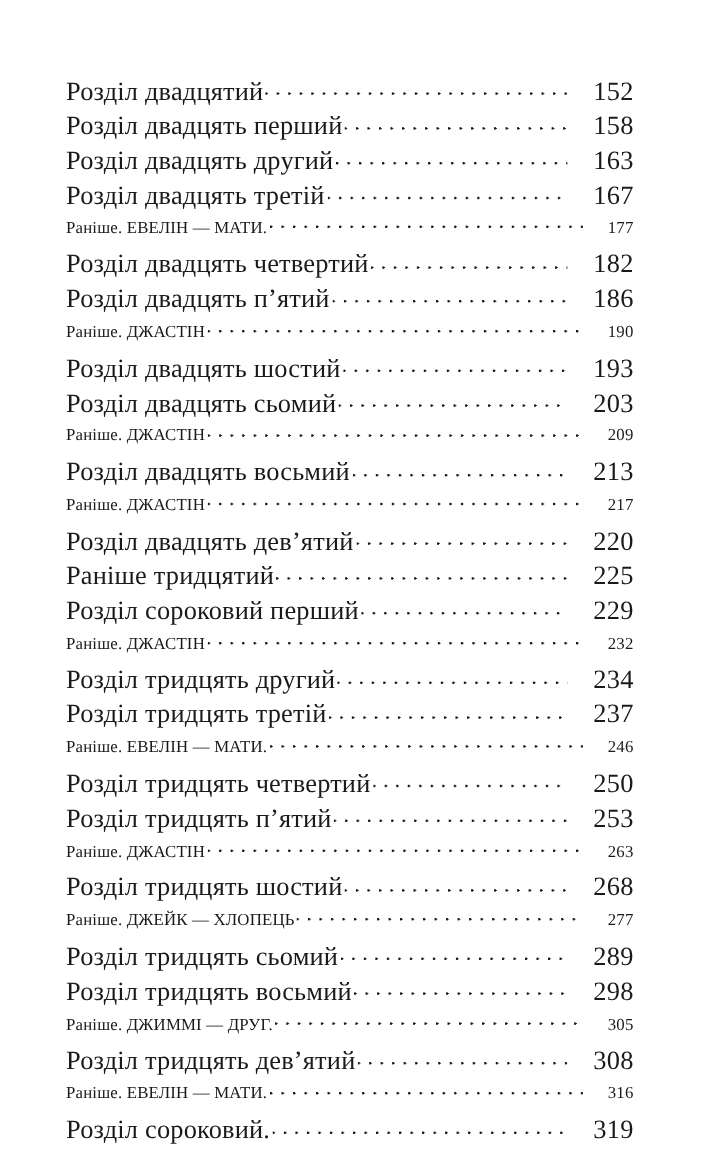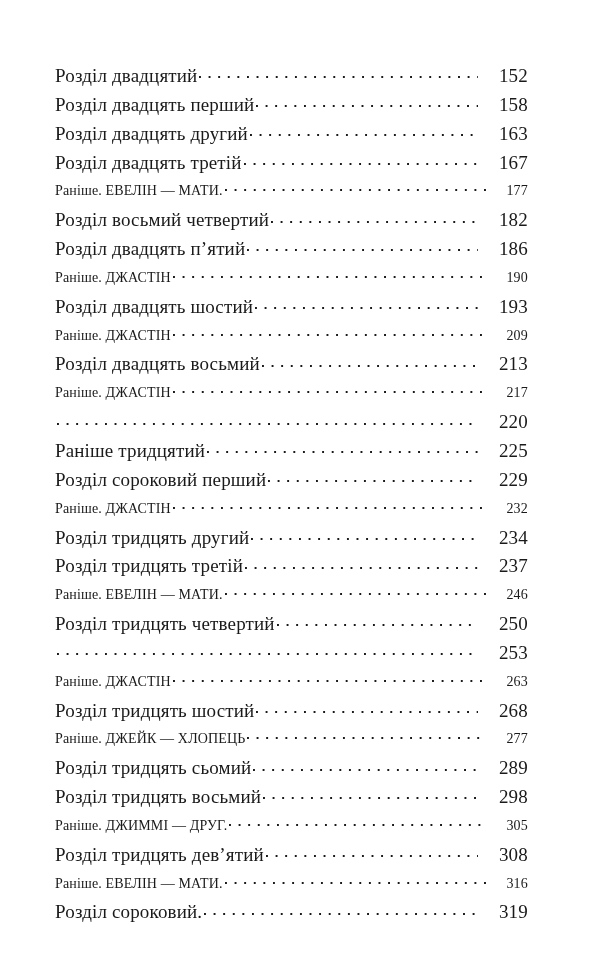--- a/index.html
+++ b/index.html
@@ -63,21 +63,21 @@
   .toc-page {
     flex: 0 0 auto;
     text-align: right;
     letter-spacing: 0.2px;
     margin-left: 20px;
   }
 
   
   .type-chapter .toc-title,
   .type-chapter .toc-page {
-    font-size: 19px;
+    font-size: 22px;
   }
 
   
   .type-flashback .toc-title,
   .type-flashback .toc-page {
     font-size: 14px;
   }
   .type-flashback .toc-leader::after {
     bottom: 0.24em;
   }
@@ -113,55 +113,61 @@
       <span class="toc-title">Розділ двадцять третій</span>
       <span class="toc-leader"></span>
       <span class="toc-page">167</span>
     </div>
     <div class="toc-entry type-flashback">
       <span class="toc-title">Раніше. ЕВЕЛІН — МАТИ.</span>
       <span class="toc-leader"></span>
       <span class="toc-page">177</span>
     </div>
     <div class="toc-entry type-chapter">
-      <span class="toc-title">Розділ восьмий четвертий</span>
+      <span class="toc-title">Розділ двадцять четвертий</span>
       <span class="toc-leader"></span>
       <span class="toc-page">182</span>
     </div>
     <div class="toc-entry type-chapter">
       <span class="toc-title">Розділ двадцять п’ятий</span>
       <span class="toc-leader"></span>
       <span class="toc-page">186</span>
     </div>
     <div class="toc-entry type-flashback">
       <span class="toc-title">Раніше. ДЖАСТІН</span>
       <span class="toc-leader"></span>
       <span class="toc-page">190</span>
     </div>
     <div class="toc-entry type-chapter">
       <span class="toc-title">Розділ двадцять шостий</span>
       <span class="toc-leader"></span>
       <span class="toc-page">193</span>
     </div>
+    <div class="toc-entry type-chapter">
+      <span class="toc-title">Розділ двадцять сьомий</span>
+      <span class="toc-leader"></span>
+      <span class="toc-page">203</span>
+    </div>
     <div class="toc-entry type-flashback">
       <span class="toc-title">Раніше. ДЖАСТІН</span>
       <span class="toc-leader"></span>
       <span class="toc-page">209</span>
     </div>
     <div class="toc-entry type-chapter">
       <span class="toc-title">Розділ двадцять восьмий</span>
       <span class="toc-leader"></span>
       <span class="toc-page">213</span>
     </div>
     <div class="toc-entry type-flashback">
       <span class="toc-title">Раніше. ДЖАСТІН</span>
       <span class="toc-leader"></span>
       <span class="toc-page">217</span>
     </div>
     <div class="toc-entry type-chapter">
+      <span class="toc-title">Розділ двадцять дев’ятий</span>
       <span class="toc-leader"></span>
       <span class="toc-page">220</span>
     </div>
     <div class="toc-entry type-chapter">
       <span class="toc-title">Раніше тридцятий</span>
       <span class="toc-leader"></span>
       <span class="toc-page">225</span>
     </div>
     <div class="toc-entry type-chapter">
       <span class="toc-title">Розділ сороковий перший</span>
@@ -187,20 +193,21 @@
       <span class="toc-title">Раніше. ЕВЕЛІН — МАТИ.</span>
       <span class="toc-leader"></span>
       <span class="toc-page">246</span>
     </div>
     <div class="toc-entry type-chapter">
       <span class="toc-title">Розділ тридцять четвертий</span>
       <span class="toc-leader"></span>
       <span class="toc-page">250</span>
     </div>
     <div class="toc-entry type-chapter">
+      <span class="toc-title">Розділ тридцять п’ятий</span>
       <span class="toc-leader"></span>
       <span class="toc-page">253</span>
     </div>
     <div class="toc-entry type-flashback">
       <span class="toc-title">Раніше. ДЖАСТІН</span>
       <span class="toc-leader"></span>
       <span class="toc-page">263</span>
     </div>
     <div class="toc-entry type-chapter">
       <span class="toc-title">Розділ тридцять шостий</span>

